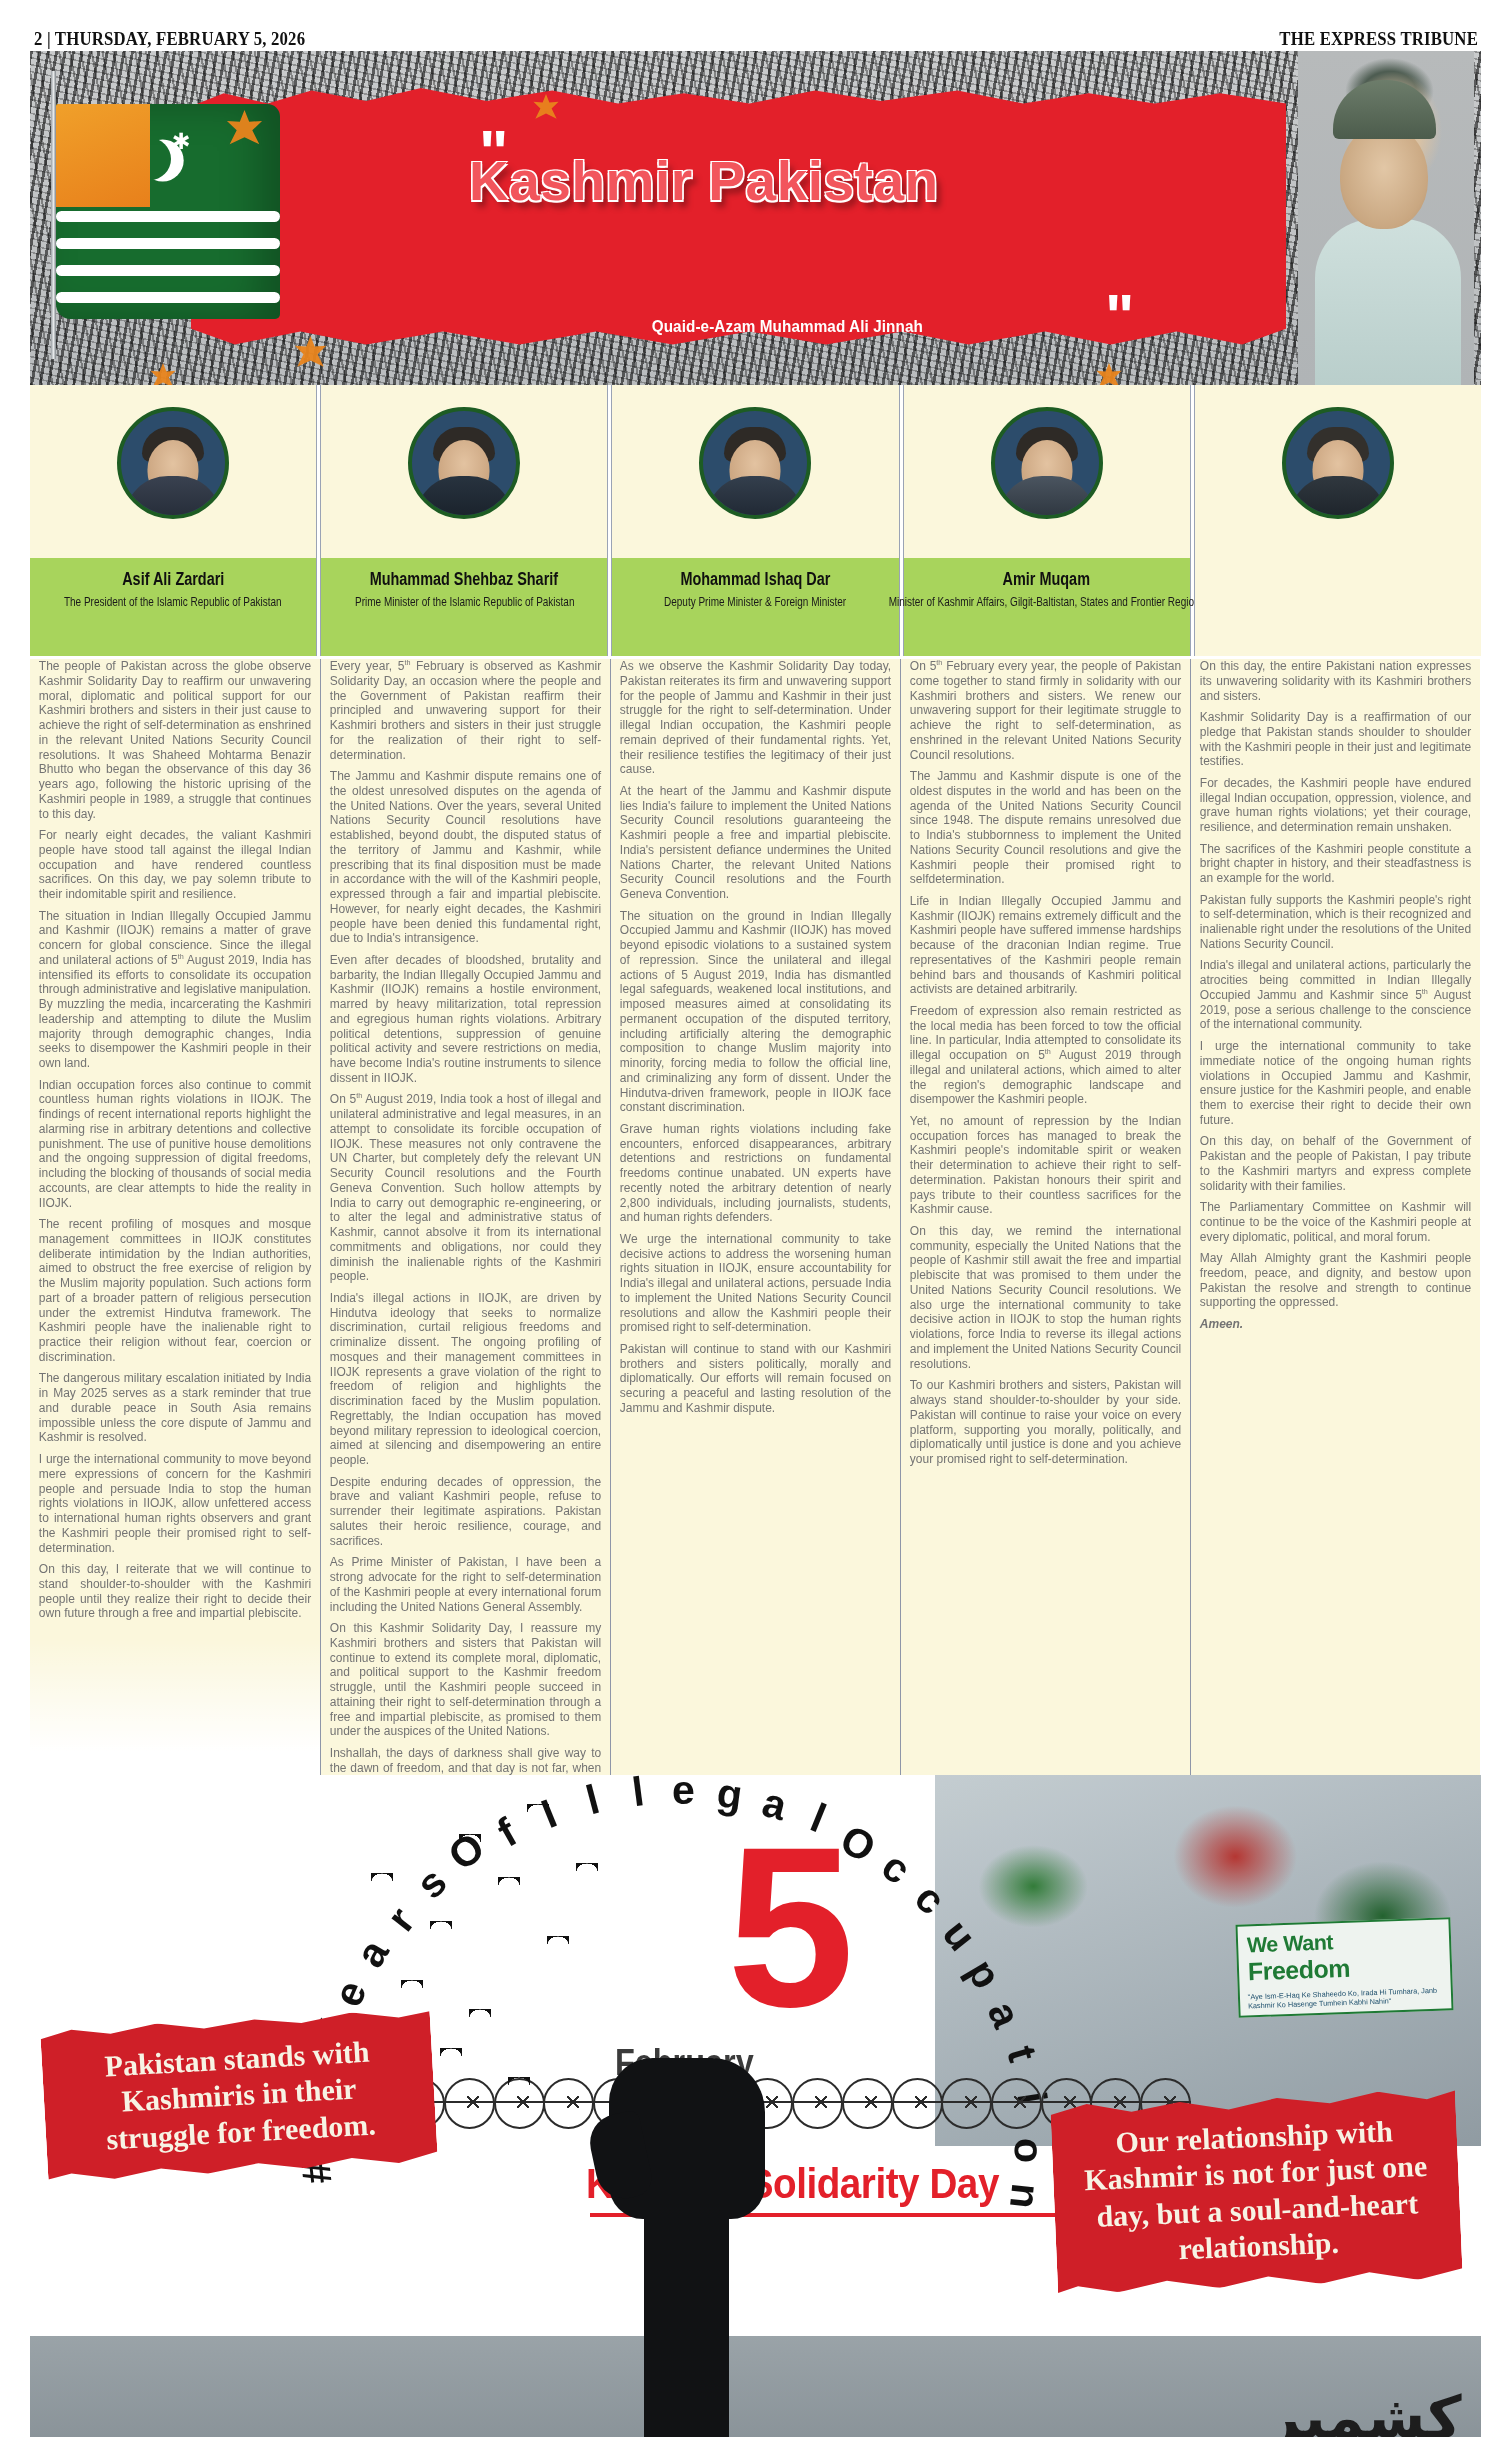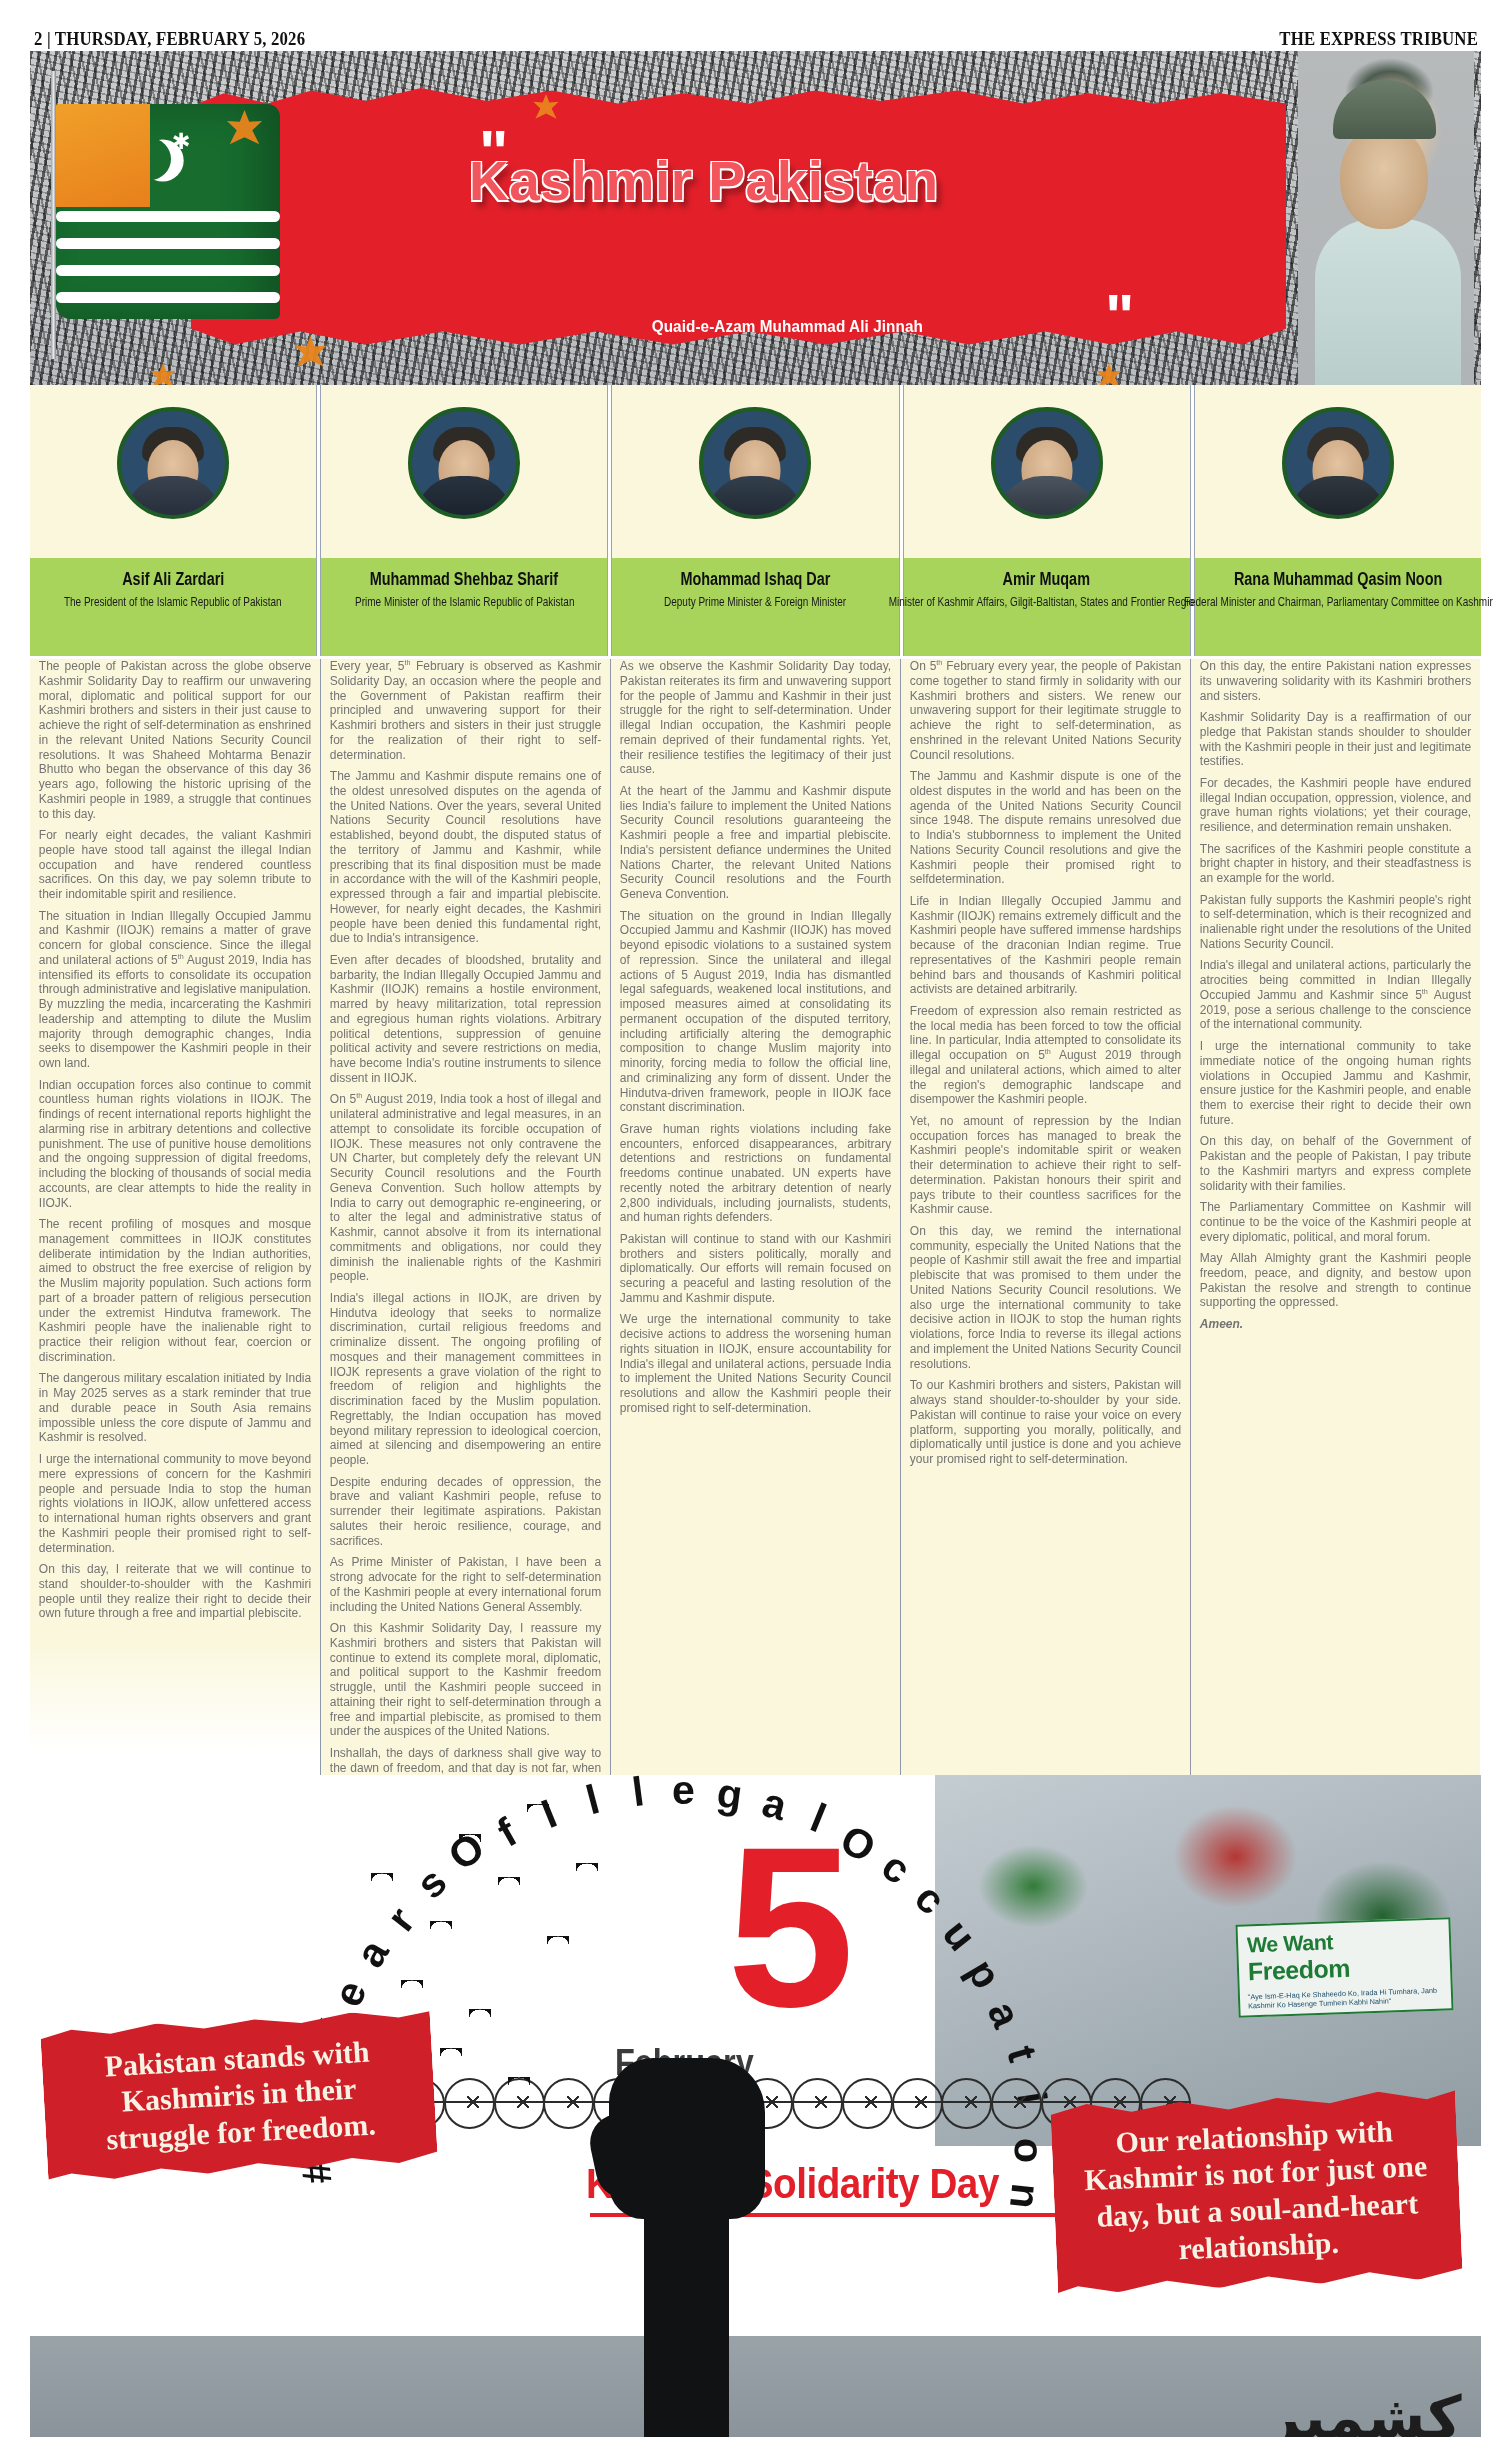--- a/index.html
+++ b/index.html
@@ -431,24 +431,20 @@
       <div class="pname">Amir Muqam</div>
       <div class="ptitle">Minister of Kashmir Affairs, Gilgit-Baltistan, States and Frontier Regions</div>
     </div>
   </div>
   <div class="card">
     <div class="photo p5">
       <div class="hair"></div>
       <div class="skin"></div>
       <div class="torso"></div>
     </div>
-    <div class="namebar">
-      <div class="pname">Rana Muhammad Qasim Noon</div>
-      <div class="ptitle">Federal Minister and Chairman, Parliamentary Committee on Kashmir</div>
-    </div>
   </div>
 </div>
 
 <div class="columns">
   <div class="col">
       <p>The people of Pakistan across the globe observe Kashmir Solidarity Day to reaffirm our unwavering moral, diplomatic and political support for our Kashmiri brothers and sisters in their just cause to achieve the right of self-determination as enshrined in the relevant United Nations Security Council resolutions. It was Shaheed Mohtarma Benazir Bhutto who began the observance of this day 36 years ago, following the historic uprising of the Kashmiri people in 1989, a struggle that continues to this day.</p>
       <p>For nearly eight decades, the valiant Kashmiri people have stood tall against the illegal Indian occupation and have rendered countless sacrifices. On this day, we pay solemn tribute to their indomitable spirit and resilience.</p>
       <p>The situation in Indian Illegally Occupied Jammu and Kashmir (IIOJK) remains a matter of grave concern for global conscience. Since the illegal and unilateral actions of 5<sup>th</sup> August 2019, India has intensified its efforts to consolidate its occupation through administrative and legislative manipulation. By muzzling the media, incarcerating the Kashmiri leadership and attempting to dilute the Muslim majority through demographic changes, India seeks to disempower the Kashmiri people in their own land.</p>
       <p>Indian occupation forces also continue to commit countless human rights violations in IIOJK. The findings of recent international reports highlight the alarming rise in arbitrary detentions and collective punishment. The use of punitive house demolitions and the ongoing suppression of digital freedoms, including the blocking of thousands of social media accounts, are clear attempts to hide the reality in IIOJK.</p>
       <p>The recent profiling of mosques and mosque management committees in IIOJK constitutes deliberate intimidation by the Indian authorities, aimed to obstruct the free exercise of religion by the Muslim majority population. Such actions form part of a broader pattern of religious persecution under the extremist Hindutva framework. The Kashmiri people have the inalienable right to practice their religion without fear, coercion or discrimination.</p>
@@ -466,22 +462,22 @@
       <p>Despite enduring decades of oppression, the brave and valiant Kashmiri people, refuse to surrender their legitimate aspirations. Pakistan salutes their heroic resilience, courage, and sacrifices.</p>
       <p>As Prime Minister of Pakistan, I have been a strong advocate for the right to self-determination of the Kashmiri people at every international forum including the United Nations General Assembly.</p>
       <p>On this Kashmir Solidarity Day, I reassure my Kashmiri brothers and sisters that Pakistan will continue to extend its complete moral, diplomatic, and political support to the Kashmir freedom struggle, until the Kashmiri people succeed in attaining their right to self-determination through a free and impartial plebiscite, as promised to them under the auspices of the United Nations.</p>
       <p>Inshallah, the days of darkness shall give way to the dawn of freedom, and that day is not far, when the people of Jammu and Kashmir shall break the shackles of Indian occupation and live their lives in a future free from fear.</p>
     </div>
   <div class="col">
       <p>As we observe the Kashmir Solidarity Day today, Pakistan reiterates its firm and unwavering support for the people of Jammu and Kashmir in their just struggle for the right to self-determination. Under illegal Indian occupation, the Kashmiri people remain deprived of their fundamental rights. Yet, their resilience testifies the legitimacy of their just cause.</p>
       <p>At the heart of the Jammu and Kashmir dispute lies India's failure to implement the United Nations Security Council resolutions guaranteeing the Kashmiri people a free and impartial plebiscite. India's persistent defiance undermines the United Nations Charter, the relevant United Nations Security Council resolutions and the Fourth Geneva Convention.</p>
       <p>The situation on the ground in Indian Illegally Occupied Jammu and Kashmir (IIOJK) has moved beyond episodic violations to a sustained system of repression. Since the unilateral and illegal actions of 5 August 2019, India has dismantled legal safeguards, weakened local institutions, and imposed measures aimed at consolidating its permanent occupation of the disputed territory, including artificially altering the demographic composition to change Muslim majority into minority, forcing media to follow the official line, and criminalizing any form of dissent. Under the Hindutva-driven framework, people in IIOJK face constant discrimination.</p>
       <p>Grave human rights violations including fake encounters, enforced disappearances, arbitrary detentions and restrictions on fundamental freedoms continue unabated. UN experts have recently noted the arbitrary detention of nearly 2,800 individuals, including journalists, students, and human rights defenders.</p>
+      <p>We urge the international community to take decisive actions to address the worsening human rights situation in IIOJK, ensure accountability for India's illegal and unilateral actions, persuade India to implement the United Nations Security Council resolutions and allow the Kashmiri people their promised right to self-determination.</p>
       <p>Pakistan will continue to stand with our Kashmiri brothers and sisters politically, morally and diplomatically. Our efforts will remain focused on securing a peaceful and lasting resolution of the Jammu and Kashmir dispute.</p>
-      <p>We urge the international community to take decisive actions to address the worsening human rights situation in IIOJK, ensure accountability for India's illegal and unilateral actions, persuade India to implement the United Nations Security Council resolutions and allow the Kashmiri people their promised right to self-determination.</p>
     </div>
   <div class="col">
       <p>On 5<sup>th</sup> February every year, the people of Pakistan come together to stand firmly in solidarity with our Kashmiri brothers and sisters. We renew our unwavering support for their legitimate struggle to achieve the right to self-determination, as enshrined in the relevant United Nations Security Council resolutions.</p>
       <p>The Jammu and Kashmir dispute is one of the oldest disputes in the world and has been on the agenda of the United Nations Security Council since 1948. The dispute remains unresolved due to India's stubbornness to implement the United Nations Security Council resolutions and give the Kashmiri people their promised right to selfdetermination.</p>
       <p>Life in Indian Illegally Occupied Jammu and Kashmir (IIOJK) remains extremely difficult and the Kashmiri people have suffered immense hardships because of the draconian Indian regime. True representatives of the Kashmiri people remain behind bars and thousands of Kashmiri political activists are detained arbitrarily.</p>
       <p>Freedom of expression also remain restricted as the local media has been forced to tow the official line. In particular, India attempted to consolidate its illegal occupation on 5<sup>th</sup> August 2019 through illegal and unilateral actions, which aimed to alter the region's demographic landscape and disempower the Kashmiri people.</p>
       <p>Yet, no amount of repression by the Indian occupation forces has managed to break the Kashmiri people's indomitable spirit or weaken their determination to achieve their right to self-determination. Pakistan honours their spirit and pays tribute to their countless sacrifices for the Kashmir cause.</p>
       <p>On this day, we remind the international community, especially the United Nations that the people of Kashmir still await the free and impartial plebiscite that was promised to them under the United Nations Security Council resolutions. We also urge the international community to take decisive action in IIOJK to stop the human rights violations, force India to reverse its illegal actions and implement the United Nations Security Council resolutions.</p>
       <p>To our Kashmiri brothers and sisters, Pakistan will always stand shoulder-to-shoulder by your side. Pakistan will continue to raise your voice on every platform, supporting you morally, politically, and diplomatically until justice is done and you achieve your promised right to self-determination.</p>
     </div>

